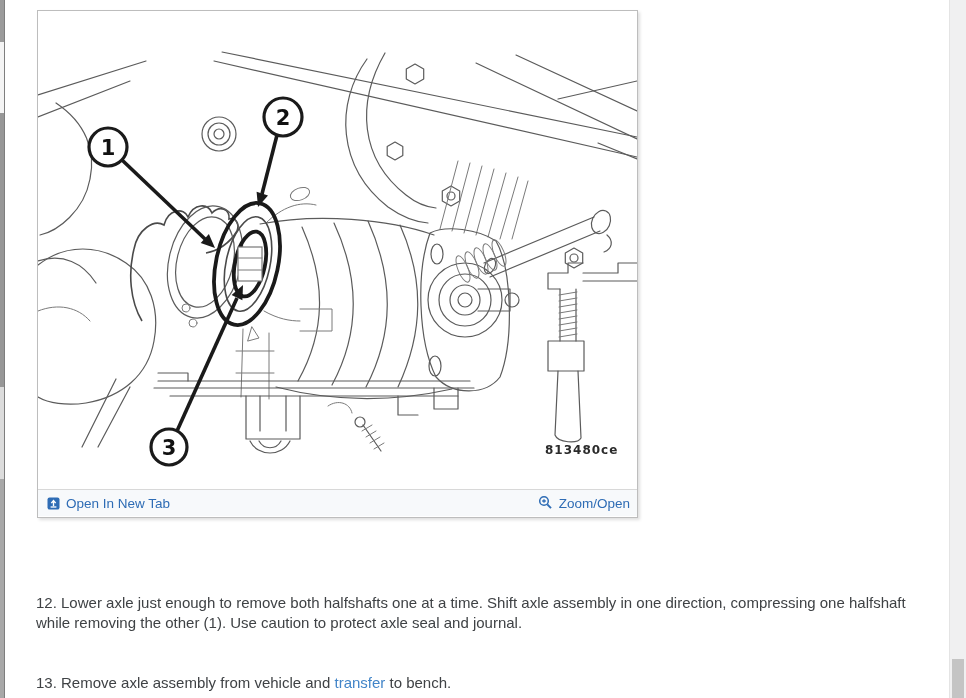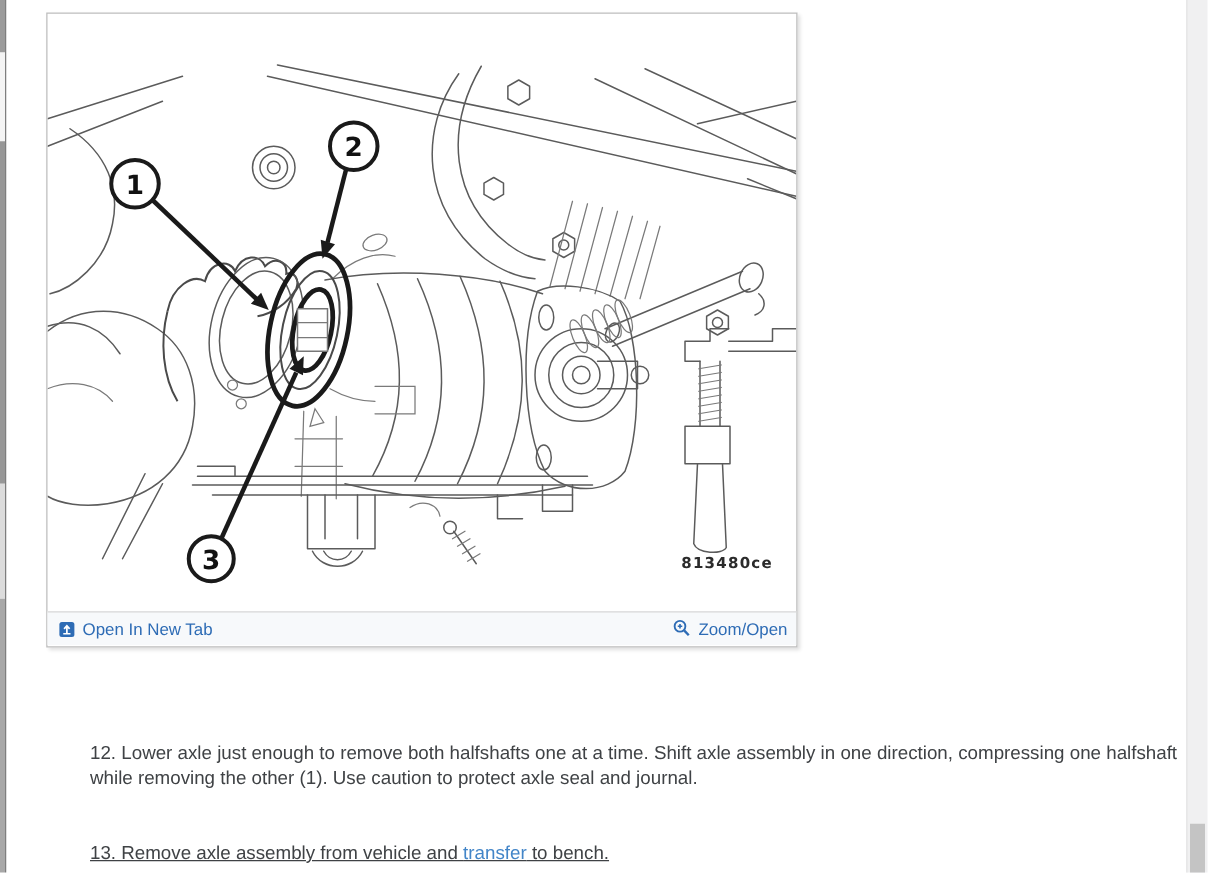--- a/index.html
+++ b/index.html
@@ -59,24 +59,24 @@
   .callout-circle { stroke:#1a1a1a; stroke-width:3.2; fill:#ffffff; }
   .callout-num { font:bold 21px "DejaVu Sans", sans-serif; fill:#111111; }
   .arrow-line { stroke:#1a1a1a; stroke-width:3.6; fill:none; }
   .arrow-head { fill:#1a1a1a; stroke:none; }
   .code-text { font:bold 12px "DejaVu Sans", sans-serif; fill:#2b2b2b; letter-spacing:1px; }
   .whitefill { fill:#ffffff; stroke:#777777; stroke-width:1.2; }
 
   
   .step {
     position:absolute; left:36px; width:880px;
-    font-size:15px; line-height:19.5px; color:#3f4245;margin-left:36px;
+    font-size:15px; line-height:19.5px; color:#3f4245;
   }
   #step12 { top:578px; }
-  #step13 { top:658px;text-decoration:underline; }
+  #step13 { top:658px; }
   .inline-link { color:#4285c8; text-decoration:none; cursor:pointer; }
 </style>
 </head>
 <body>
 
 <div class="left-strip">
   <div class="seg seg-a"></div>
   <div class="seg seg-b"></div>
   <div class="seg seg-c"></div>
   <div class="seg seg-d"></div>

